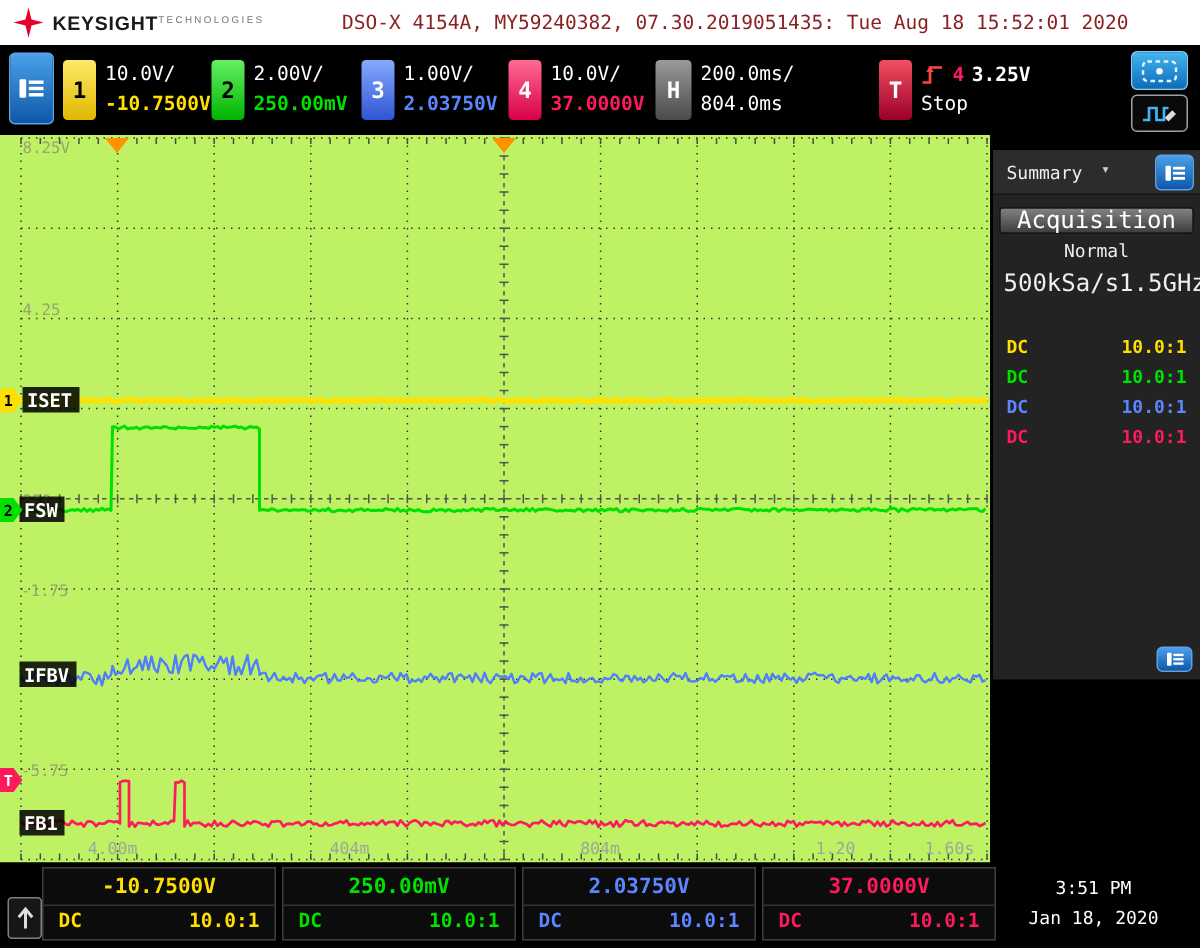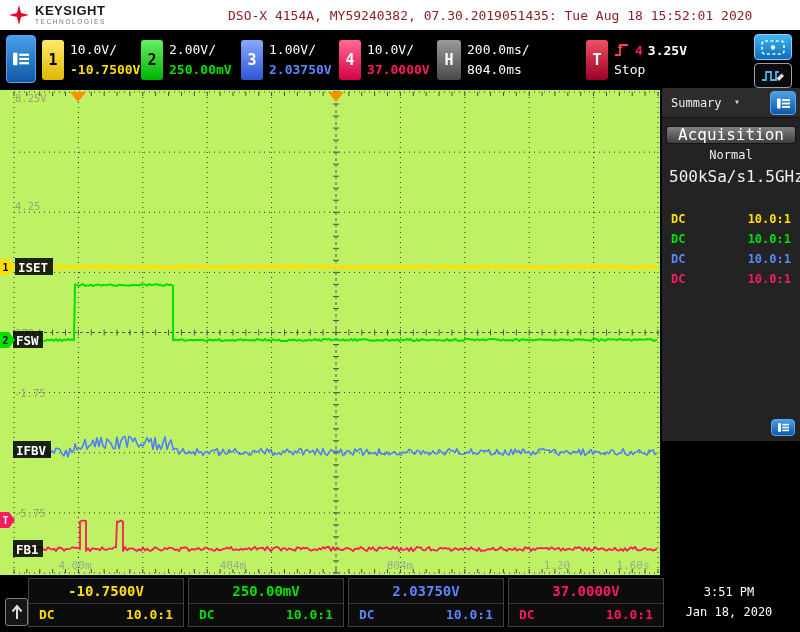--- a/index.html
+++ b/index.html
@@ -3,21 +3,21 @@
 <meta charset="utf-8">
 <style>
   *{margin:0;padding:0;box-sizing:border-box}
   html,body{background:#000}
   body{width:800px;height:632px;overflow:hidden;font-family:"DejaVu Sans Mono",monospace}
   .screen{position:relative;width:800px;height:632px;background:#000}
 
   
   .titlebar{position:absolute;left:0;top:0;width:800px;height:30px;background:#fff}
   .logo{position:absolute;left:8px;top:4px;display:flex;align-items:center;gap:5px}
-  .brand-stack{display:flex;flex-direction:column;line-height:1}
+  .brand-stack{display:flex;flex-direction:row;line-height:1}
   .brand{font-family:"Liberation Sans",sans-serif;font-weight:bold;font-size:13px;color:#1a1a1a;letter-spacing:.5px}
   .brand-sub{font-family:"Liberation Sans",sans-serif;font-size:6.5px;color:#777;letter-spacing:1.6px;margin-top:2px}
   .title{position:absolute;left:228px;top:8px;font-size:13px;color:#8b2222;white-space:nowrap}
 
   
   .toolbar{position:absolute;left:0;top:30px;width:800px;height:60px;background:#000}
   .menu-btn{border:1px solid #5aa4ea;border-radius:4px;background:linear-gradient(#49a0e8,#0f58a8);display:flex;align-items:center;justify-content:center;cursor:pointer;padding:0}
   .main-menu{position:absolute;left:6px;top:5px;width:30px;height:48px}
   .ch-group{position:absolute;top:10px;display:flex;gap:6px}
   .badge{width:22px;height:40px;border-radius:3px;display:flex;align-items:center;justify-content:center;font-size:15px;font-weight:bold;cursor:pointer}
@@ -36,21 +36,21 @@
   .trig-lvl{font-size:13px;font-weight:bold;color:#fff}
   .trig-mode{color:#fff;font-size:13px;font-weight:normal;line-height:20px;text-align:left}
   .touch-btn{position:absolute;right:8px;top:4px;width:38px;height:26px;border-radius:4px;background:linear-gradient(#41b6f2,#0e6cb8);border:1px solid #7fd0ff;display:flex;align-items:center;justify-content:center;cursor:pointer}
   .wave-btn{position:absolute;right:8px;top:33px;width:38px;height:25px;background:#0a0a0a;border:1px solid #98a2aa;border-radius:4px;display:flex;align-items:center;justify-content:center;cursor:pointer}
 
   
   .scope{position:absolute;left:0;top:90px;width:660px;height:485px;background:#bef264}
   #scope-svg text{font-family:"DejaVu Sans Mono",monospace}
 
   
-  .panel{position:absolute;left:662px;top:88px;width:138px;height:353px;background:#232323}
+  .panel{position:absolute;left:662px;top:100px;width:138px;height:353px;background:#232323}
   .sp-top{position:absolute;top:0;left:0;right:0;height:30px;background:#2c2c2c;border-bottom:1px solid #141414}
   .sp-summary{position:absolute;left:9px;top:8px;font-size:12px;color:#eee;cursor:pointer}
   .sp-caret{position:absolute;left:72px;top:8px;color:#ccc;font-size:10px}
   .sp-menu{position:absolute;right:4px;top:3px;width:26px;height:24px}
   .sp-header{position:absolute;left:4px;right:4px;height:18px;border-radius:3px;background:linear-gradient(#828282,#3e3e3e);border:1px solid #151515;color:#fff;font-size:16px;text-align:center;line-height:16px}
   .sp-center{position:absolute;left:0;right:0;text-align:center;color:#eee;font-size:12px}
   .sp-rates{position:absolute;left:7px;right:7px;display:flex;justify-content:space-between;color:#eee;font-size:16px}
   .sp-row{position:absolute;left:9px;right:9px;display:flex;justify-content:space-between;font-size:12px;font-weight:bold}
   .sp-corner{position:absolute;right:5px;bottom:5px;width:24px;height:17px}
 

